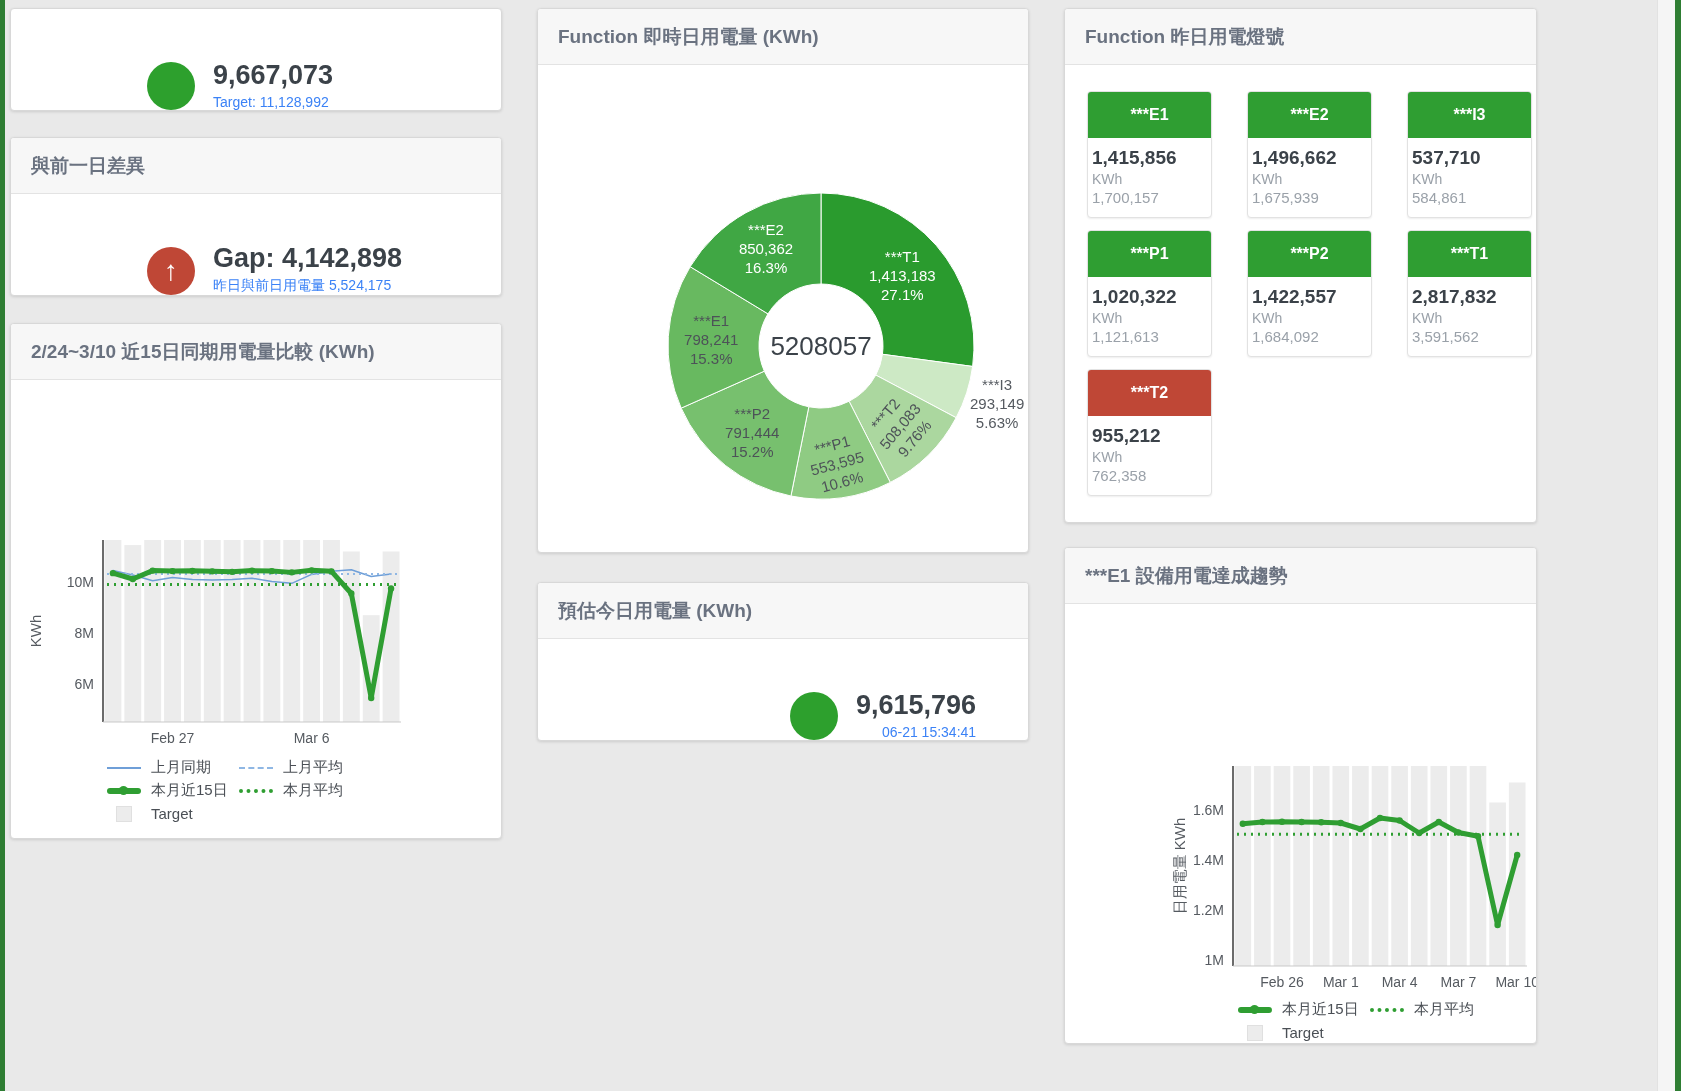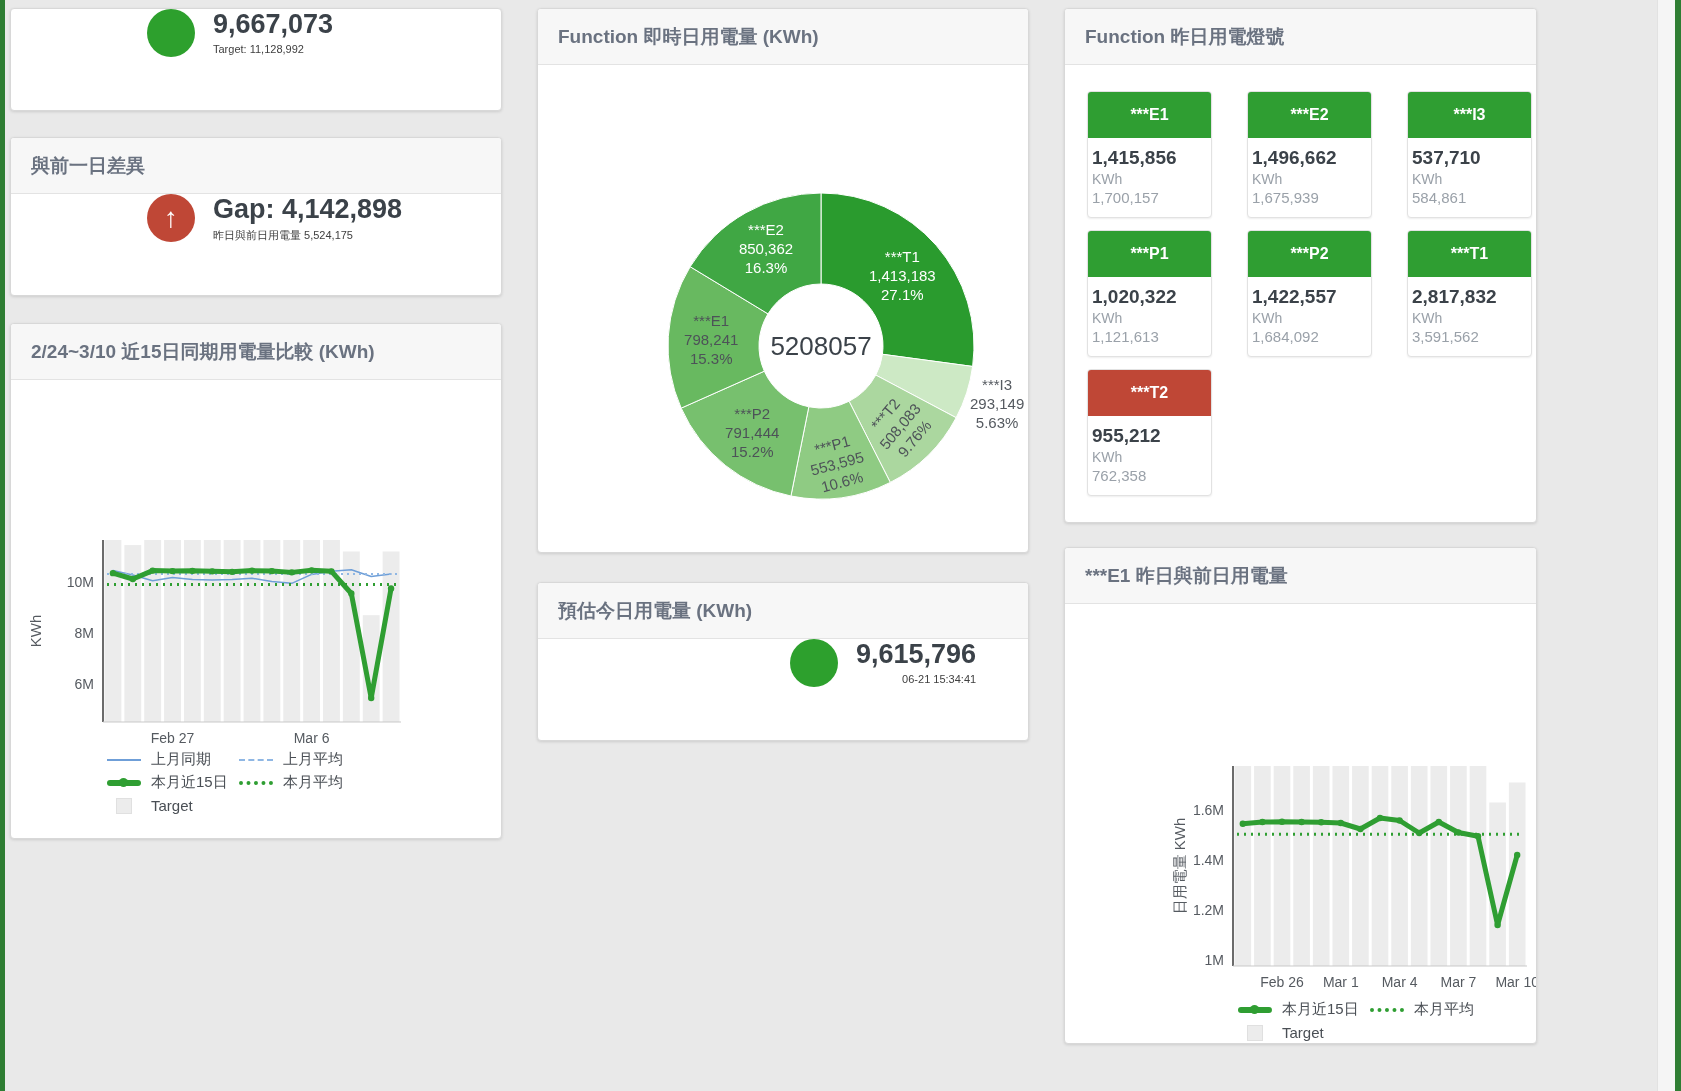--- a/index.html
+++ b/index.html
@@ -18,28 +18,28 @@
   .col { position:absolute; top:8px; }
   .col-left  { left:10px;   width:492px; }
   .col-mid   { left:537px;  width:492px; }
   .col-right { left:1064px; width:473px; }
 
   .panel { background:#fff; border:1px solid #d8d8d8; border-radius:4px;
            box-shadow:0 1px 3px rgba(0,0,0,.12); overflow:hidden; }
   .panel-header { background:#f7f7f7; border-bottom:1px solid #e3e3e3;
                   padding:15px 20px 14px; font-size:19px; font-weight:bold; color:#6a7280; }
 
-  .stat-body { height:101px; display:flex; align-items:flex-start; padding-left:136px; }
+  .stat-body { height:101px; display:flex; align-items:flex-end; padding-left:136px; }
   .stat-body.shift-right { padding-left:252px; }
   .stat-circle { width:48px; height:48px; border-radius:50%; flex:none;
                  display:flex; align-items:center; justify-content:center;
                  color:#fff; font-size:28px; font-weight:bold; line-height:1; }
   .stat-text { margin-left:18px; }
   .stat-value { font-size:27px; font-weight:bold; color:#3b4249; line-height:1.15; white-space:nowrap; }
-  .stat-sub { font-size:11px; color:#404040; margin-top:3px; white-space:nowrap; }
+  .stat-sub { font-size:14px; color:#3b82f6; margin-top:3px; white-space:nowrap; }
 
   .mb1 { margin-bottom:26px; } .mb2 { margin-bottom:27px; } .mb3 { margin-bottom:25px; }
   .mb4 { margin-bottom:29px; } .mb5 { margin-bottom:24px; }
 
   .tiles-body { padding:26px 22px; }
   .tile-grid { display:grid; grid-template-columns:repeat(3,125px); column-gap:35px; row-gap:12px; }
   .tile { border:1px solid #e2e2e2; border-radius:4px; background:#fff; overflow:hidden;
           box-shadow:0 1px 2px rgba(0,0,0,.07); }
   .tile-head { height:46px; display:flex; align-items:center; justify-content:center;
                color:#fff; font-weight:bold; font-size:16px; }
@@ -140,21 +140,21 @@
             <circle cx="280.73333333333335" cy="192.37254901960782" r="3.2" fill="#2f9e32"></circle>
             <circle cx="300.6" cy="190.33333333333331" r="3.2" fill="#2f9e32"></circle>
             <circle cx="320.4666666666667" cy="191.3529411764706" r="3.2" fill="#2f9e32"></circle>
             <circle cx="340.33333333333337" cy="213.52941176470588" r="3.2" fill="#2f9e32"></circle>
             <circle cx="360.2" cy="318.0392156862745" r="3.2" fill="#2f9e32"></circle>
             <circle cx="380.06666666666666" cy="208.4313725490196" r="3.2" fill="#2f9e32"></circle>
             <text x="161.53333333333333" y="363" text-anchor="middle" class="tick">Feb 27</text>
             <text x="300.6" y="363" text-anchor="middle" class="tick">Mar 6</text>
           </svg>
         </div>
-      <div id="compare-legend" class="legend" style="margin-left:96px; margin-top:0;">
+      <div id="compare-legend" class="legend" style="margin-left:96px; margin-top:8px;">
           <div class="legend-row">
             <div class="legend-item">
               <span class="sw">
                 <i style="width: 34px; border-top: 2px solid rgb(111, 159, 216);"></i>
               </span>
               <span class="legend-label">上月同期</span>
             </div>
             <div class="legend-item">
               <span class="sw">
                 <i style="width: 34px; border-top: 2px dashed rgb(143, 183, 228);"></i>
@@ -287,21 +287,21 @@
               <div class="tile-value">955,212</div>
               <div class="tile-unit">KWh</div>
               <div class="tile-target">762,358</div>
             </div>
           </div>
         </div>
     </div>
   </div>
 
   <div class="panel">
-    <div class="panel-header">***E1 昨日與前日用電量</div>
+    <div class="panel-header">***E1 設備用電達成趨勢</div>
     <div style="height:439px;">
       <div id="trend-chart">
           <svg width="471" height="390">
             <g>
               <rect x="169.47" y="162" width="16.66" height="200" fill="#ececec"></rect>
               <rect x="189.07" y="162" width="16.66" height="200" fill="#ececec"></rect>
               <rect x="208.67" y="162" width="16.66" height="200" fill="#ececec"></rect>
               <rect x="228.27" y="162" width="16.66" height="200" fill="#ececec"></rect>
               <rect x="247.87" y="162" width="16.66" height="200" fill="#ececec"></rect>
               <rect x="267.47" y="162" width="16.66" height="200" fill="#ececec"></rect>

